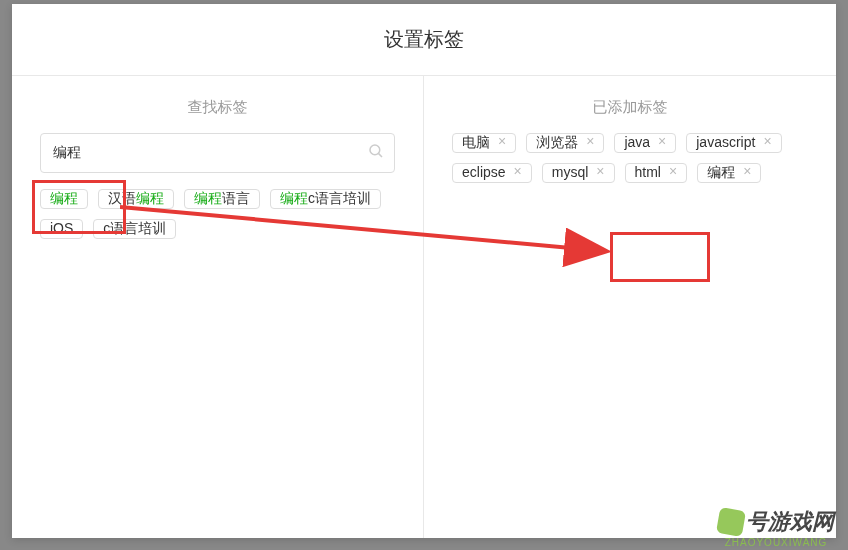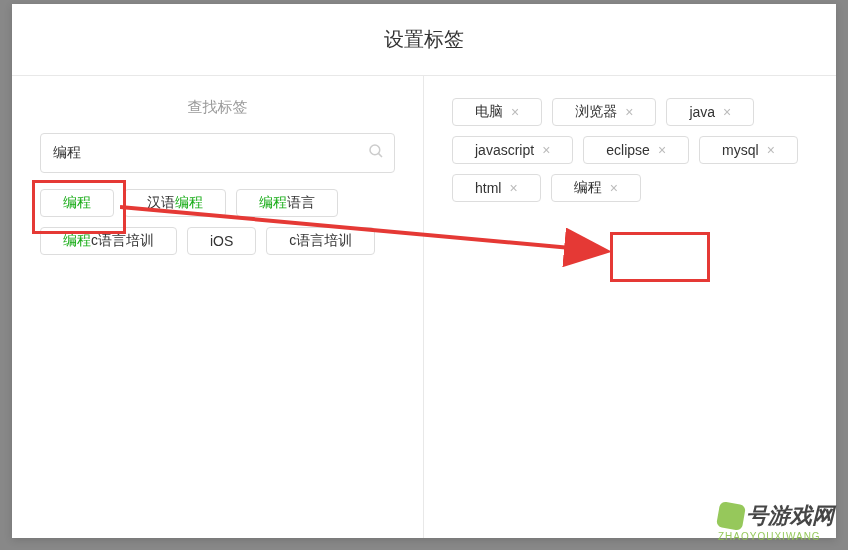--- a/index.html
+++ b/index.html
@@ -9,29 +9,29 @@
 .title { font-size: 20px; font-weight: 400; color: #333; }
 .body { flex: 1; display: flex; border-top: 1px solid #e8e8e8; margin-top: 4px; }
 .panel { padding: 22px 28px; }
 .panel.left { width: 50%; border-right: 1px solid #e8e8e8; }
 .panel.right { width: 50%; }
 .section-label { color: #999; font-size: 15px; margin-bottom: 16px; text-align: center; }
 .search-box { position: relative; margin-bottom: 16px; }
 .search-input { width: 100%; height: 40px; border: 1px solid #ddd; border-radius: 4px; padding: 0 40px 0 12px; font-size: 14px; color: #333; outline: none; }
 .search-icon { position: absolute; right: 10px; top: 50%; transform: translateY(-50%); color: #ccc; pointer-events: none; }
 .tags { display: flex; flex-wrap: wrap; gap: 10px; }
-.tag { display: inline-flex; align-items: center; height: 28px; padding: 0 22px; border: 1px solid #ddd; border-radius: 4px; font-size: 14px; color: #333; background: #fff; cursor: pointer; white-space: nowrap; }
+.tag { display: inline-flex; height: 20px; padding: 0 9px; border: 1px solid #ddd; border-radius: 4px; font-size: 14px; color: #333; background: #fff; cursor: pointer; white-space: nowrap; }
 .tag .hl { color: #1aad19; }
 .added-tag .rm { color: #bbb; margin-left: 8px; font-size: 14px; line-height: 1; }
 .annot-box { position: absolute; border: 3px solid #e53935; pointer-events: none; }
 .arrow { position: absolute; pointer-events: none; }
-.watermark { position: absolute; right: 14px; bottom: 8px; pointer-events: none; opacity: 0.9; }
+.watermark { position: absolute; right: 14px; bottom: 2px; pointer-events: none; opacity: 0.9; }
 .wm-text-main { font-size: 22px; font-weight: 700; color: #333; font-style: italic; display:inline-flex; align-items:center; }
 .wm-badge { display:inline-block; width: 26px; height: 26px; background: #8bc34a; border-radius: 6px; transform: rotate(10deg); margin-right: 2px; vertical-align: middle; }
-.wm-sub { font-size: 10px; color: #8bc34a; letter-spacing: 1px; text-align: left; margin-top: -2px; }
+.wm-sub { font-size: 10px; color: #8bc34a; letter-spacing: 1px; text-align: center; margin-top: -2px; }
 </style>
 </head>
 <body>
 
 <div class="modal">
   <div class="header">
     <div class="title">设置标签</div>
   </div>
   <div class="body">
 
@@ -65,20 +65,21 @@
           <div class="tag">
             <span>iOS</span>
           </div>
           <div class="tag">
             <span>c语言培训</span>
           </div>
         </div>
     </div>
 
     <div class="panel right">
+      <div class="section-label">已添加标签</div>
       <div class="tags" id="added">
           <div class="tag added-tag">
             <span>电脑</span>
             <span class="rm">×</span>
           </div>
           <div class="tag added-tag">
             <span>浏览器</span>
             <span class="rm">×</span>
           </div>
           <div class="tag added-tag">

